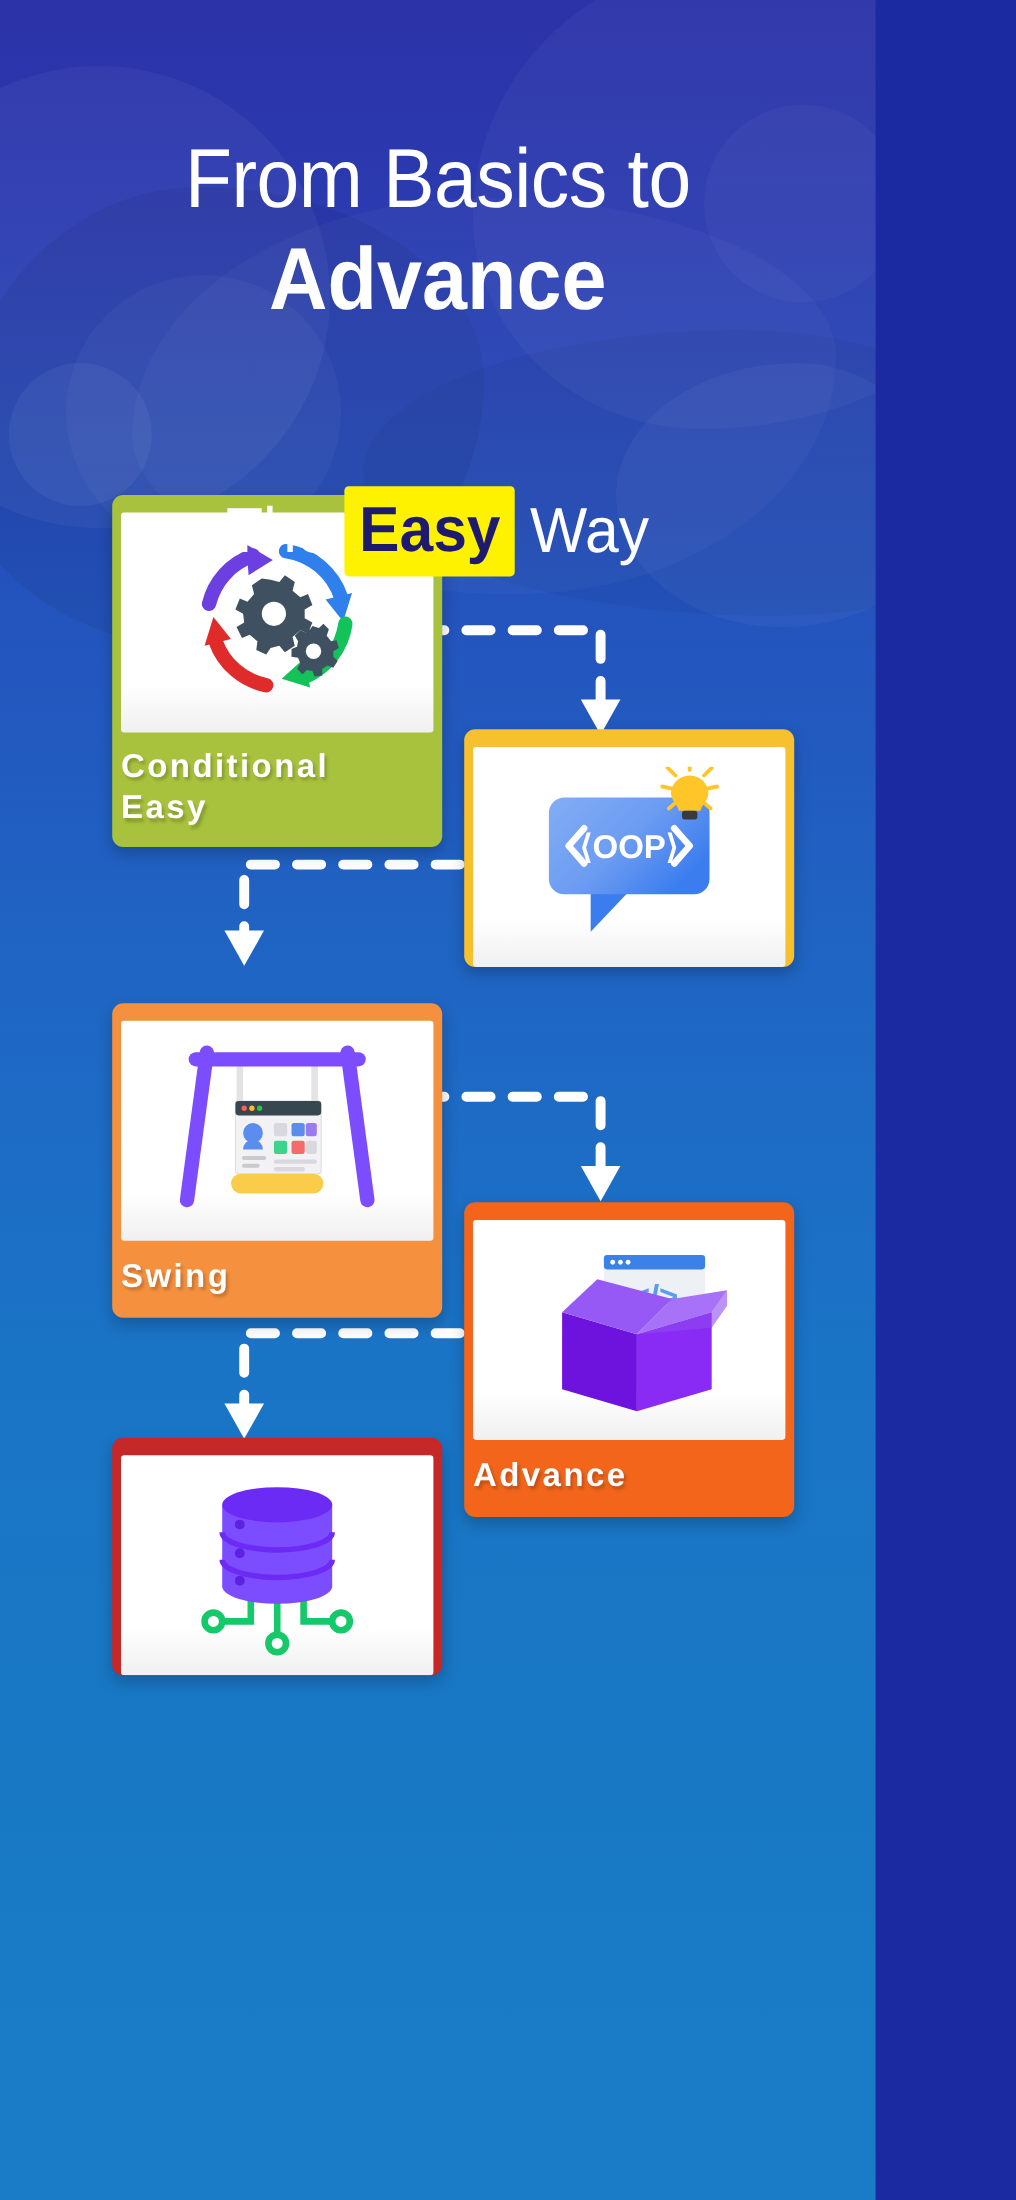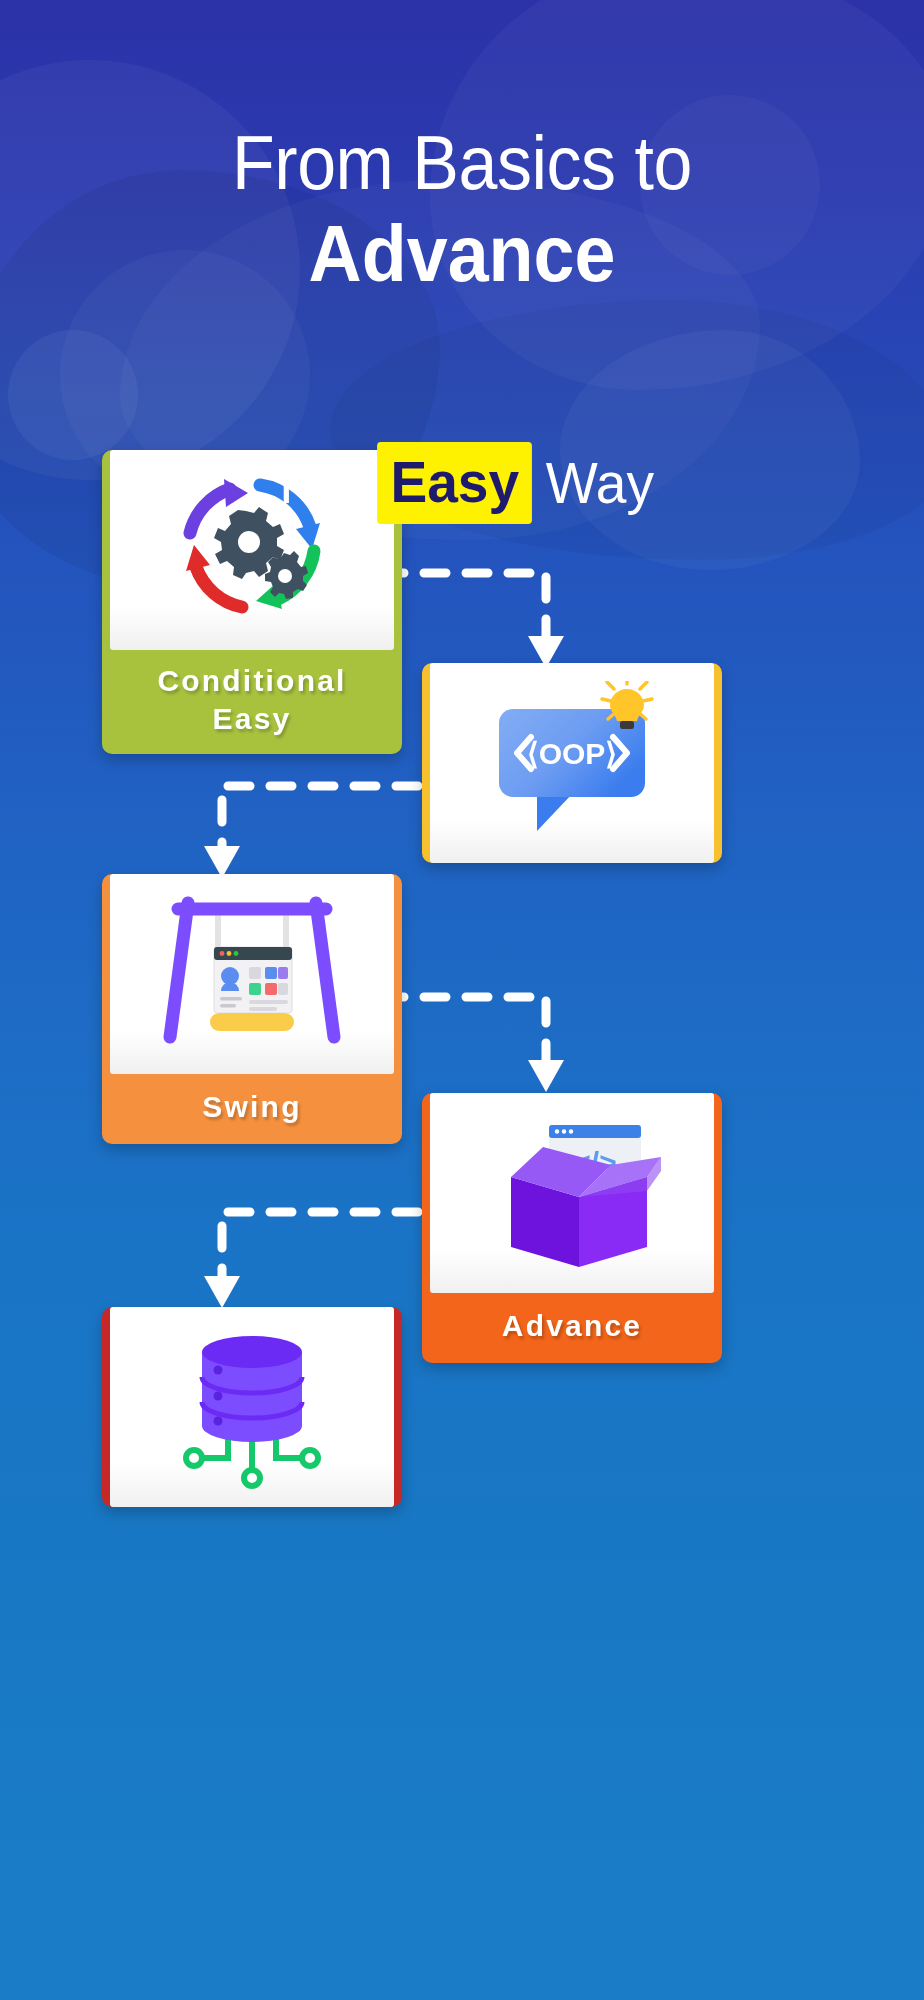--- a/index.html
+++ b/index.html
@@ -11,21 +11,21 @@
     overflow: hidden;
   }
 
   body {
     font-family: "Liberation Sans", "DejaVu Sans", sans-serif;
     background: #1b2aa0;
   }
 
   .poster {
     position: relative;
-    width: 924px;
+    width: 796px;
     height: 2000px;
     overflow: hidden;
     background: linear-gradient(180deg,
                 #2c32a8 0%,
                 #2b3bb0 10%,
                 #2453bd 27%,
                 #1f66c4 45%,
                 #1a74c6 62%,
                 #1878c4 80%,
                 #1a7cc6 100%);
@@ -118,43 +118,42 @@
   .card {
     position: absolute;
     width: 300px;
     border-radius: 10px;
     box-shadow: 0 6px 14px rgba(0,0,0,0.22);
     overflow: hidden;
     z-index: 4;
   }
   .card-media {
     position: relative;
-    margin: 0 8px 0 8px;
+    margin: 16px 8px 0 8px;
     height: 200px;
     background: linear-gradient(180deg, #ffffff 0%, #ffffff 78%, #f0f0f0 100%);
     border-radius: 3px;
     overflow: hidden;
     padding-left: 25px;
   }
   .card-label {
-    text-align: center;
     color: #ffffff;
     font-weight: 700;
     font-size: 30px;
     line-height: 38px;
     letter-spacing: 2.2px;
     padding: 14px 8px 18px 8px;
     text-shadow: 2px 3px 3px rgba(0,0,0,0.22);
   }
   .card-label.two-line { padding: 12px 8px 16px 8px; }
 
   
   #card-loops    { left: 102px; top: 450px;  background: #a8c23e; }
   #card-oops     { left: 422px; top: 663px;  background: #f7c02e; }
-  #card-swing    { left: 102px; top: 874px;  background: #f5913e; }
+  #card-swing    { left: 102px; top: 912px;  background: #f5913e; }
   #card-packages { left: 422px; top: 1093px; background: #f2651a; }
   #card-jdbc     { left: 102px; top: 1307px; background: #c62828; }
 
   .icon-wrap {
     position: absolute;
     inset: 0;
     display: flex;
     align-items: center;
     justify-content: center;
   }

